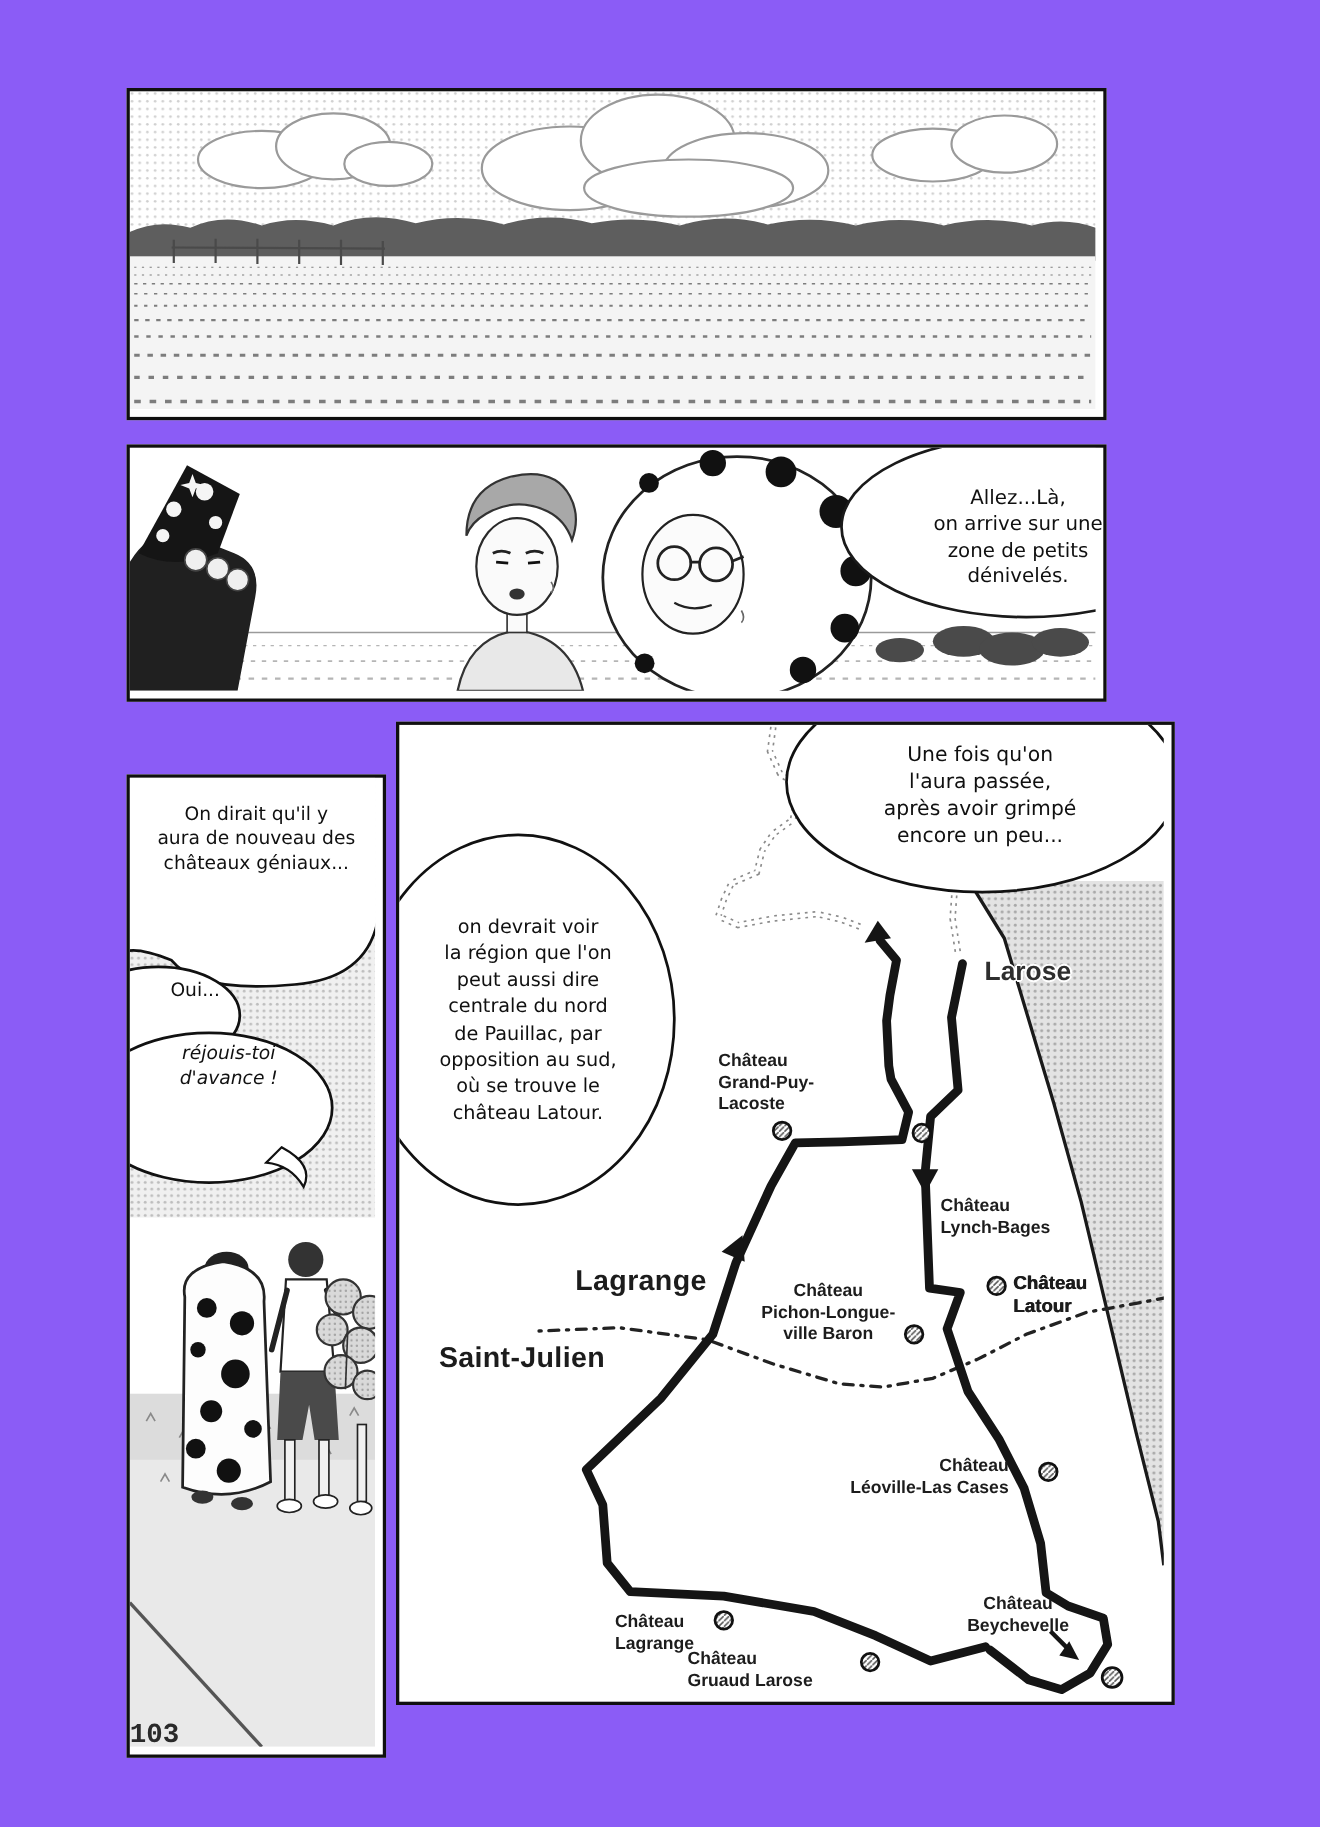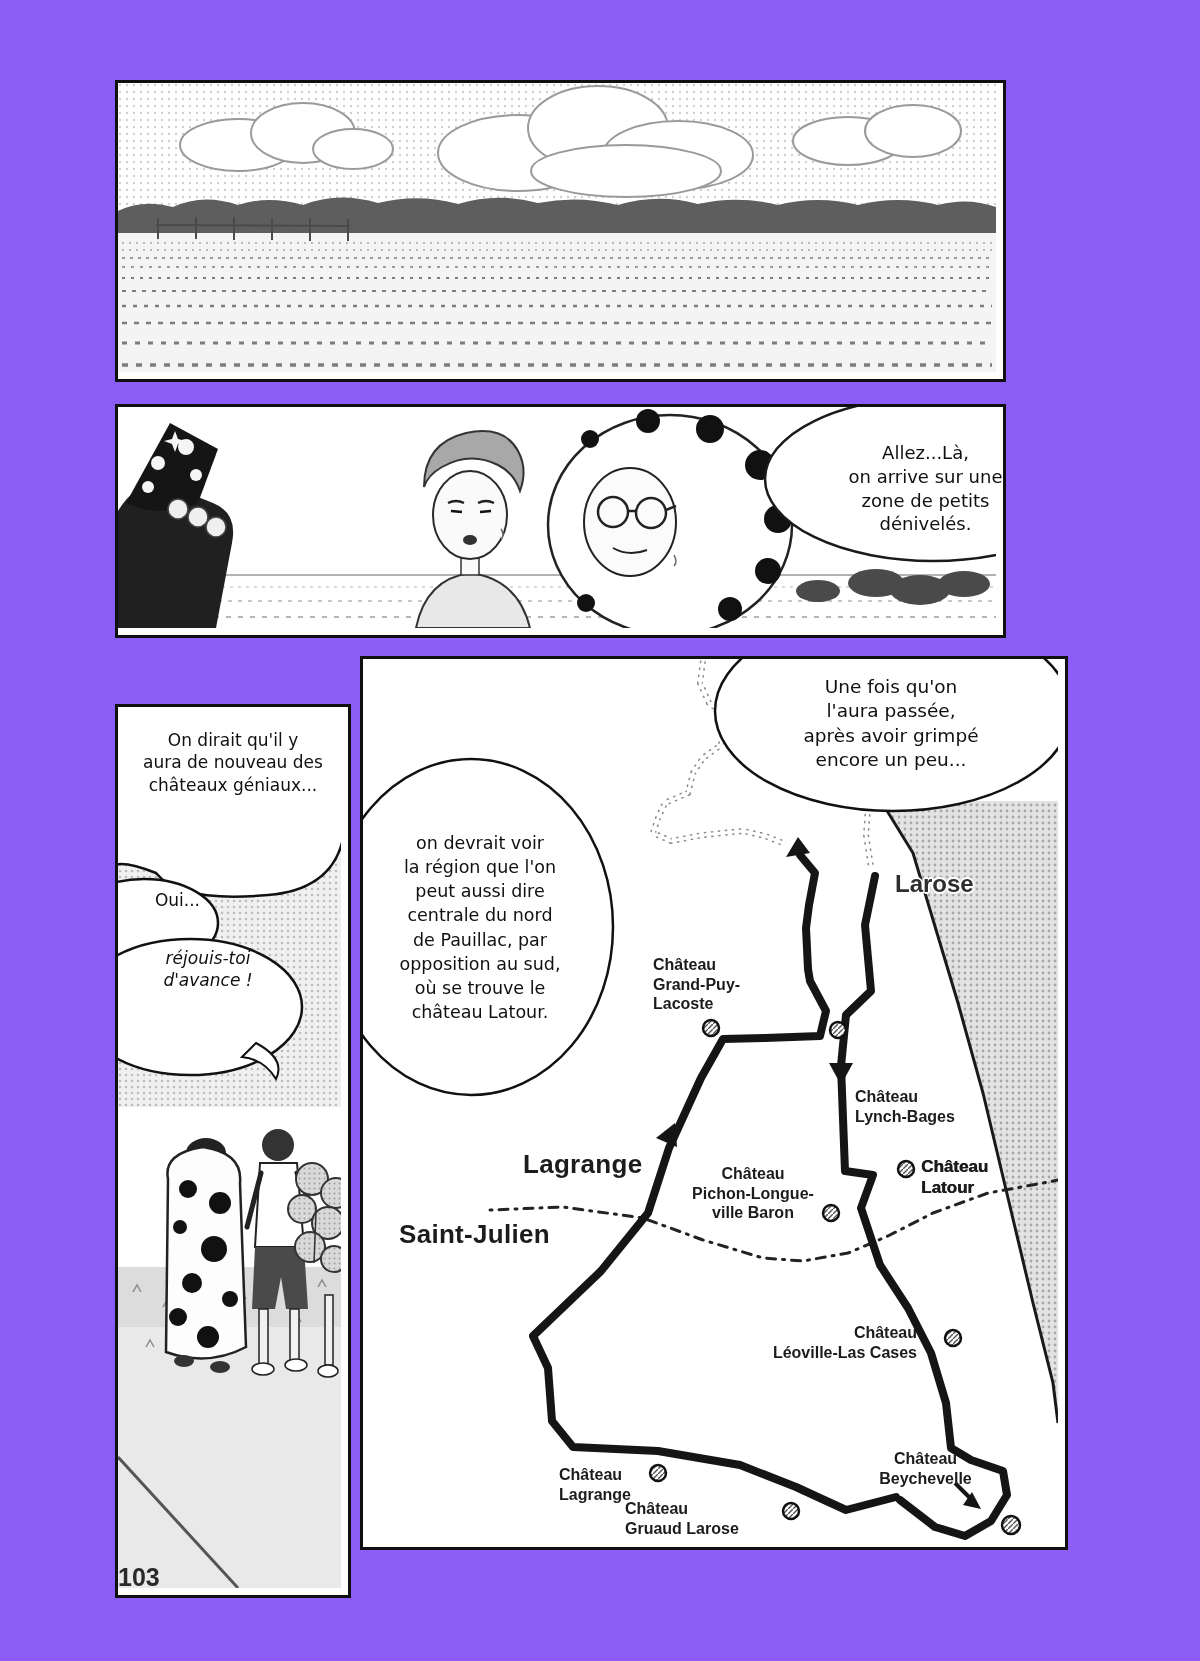--- a/index.html
+++ b/index.html
@@ -9,21 +9,21 @@
   .panel svg{position:absolute;left:0;top:0;}
   .bubble-text{position:absolute;font-family:"DejaVu Sans",sans-serif;color:#101010;
         text-align:center;white-space:pre-line;line-height:1.32;font-weight:500;}
   .map-label{position:absolute;font-weight:bold;font-size:16px;line-height:1.22;
         color:#1c1c1c;white-space:pre-line;}
   .map-label.big{font-size:26px;letter-spacing:.3px;}
   .map-label.xbold{font-size:17px;text-shadow:.6px 0 0 #1c1c1c;}
   .map-label.halo{font-size:24px;color:#2e2e2e;
         text-shadow:-2px 0 0 #fff,2px 0 0 #fff,0 -2px 0 #fff,0 2px 0 #fff,
         -1px -1px 0 #fff,1px 1px 0 #fff,-1px 1px 0 #fff,1px -1px 0 #fff;}
-  .page-number{position:absolute;left:118px;top:1563px;font-size:25px;font-weight:bold;color:#2a2a2a;}
+  .page-number{position:absolute;left:118px;top:1563px;font-size:25px;font-weight:bold;color:#2a2a2a;font-family:Liberation Mono, monospace;}
 </style>
 </head>
 <body>
 
 <div class="page">
 
   <div class="panel" style="left:115px;top:80px;width:885px;height:296px;">
     <svg width="878" height="289" viewBox="0 0 878 289">
       <defs>
         <pattern id="skyDots" width="7" height="7" patternUnits="userSpaceOnUse">

